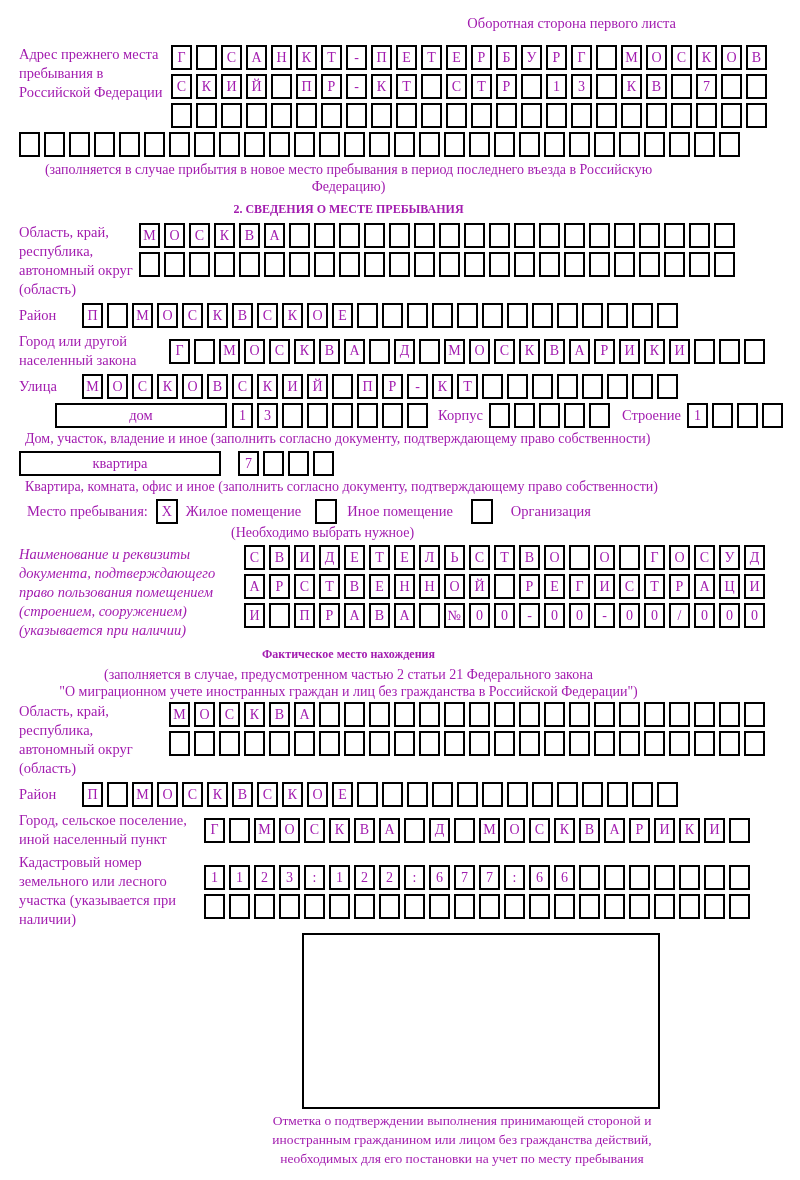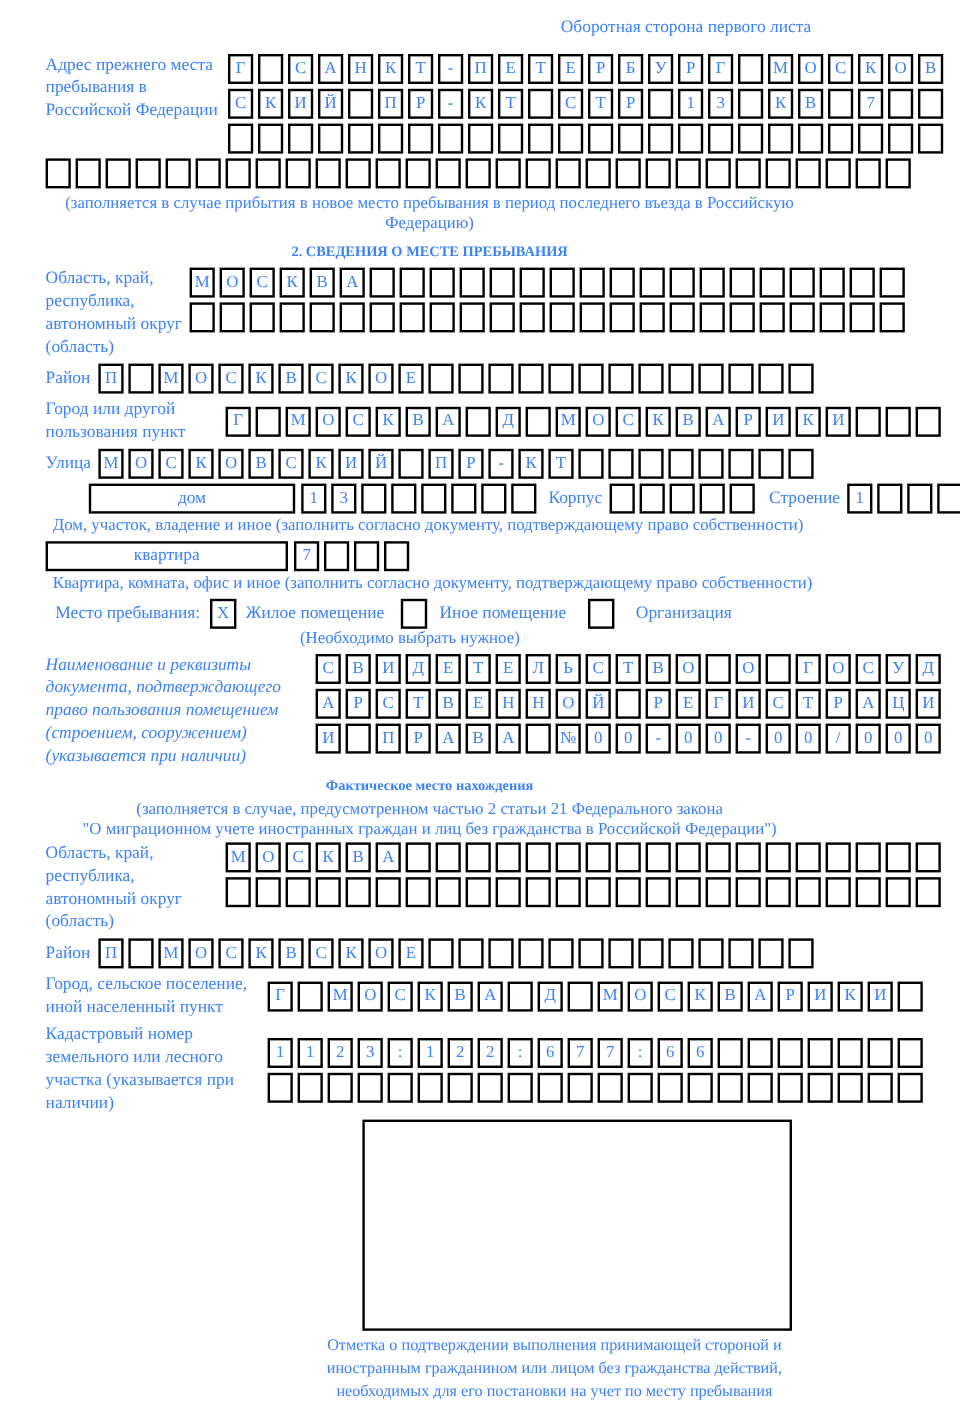--- a/index.html
+++ b/index.html
@@ -1,19 +1,19 @@
 <!DOCTYPE html>
 <html><head>
 <meta charset="utf-8">
 <style>
   html,body{margin:0;padding:0;background:#fff;}
   .page{
     width:708px;min-height:1180px;box-sizing:border-box;
-    padding:14px 30px 6px 38px;
-    font-family:"Liberation Serif", serif;color:#3b82f6;background:#fff;
+    padding:14px 30px 6px 19px;
+    font-family:"Liberation Serif", serif;color:#a21caf;background:#fff;
     font-size:14.5px;line-height:19px;position:relative;
   }
   .subtitle{text-align:right;margin:0 2px 12px 0;}
   .frow{display:flex;align-items:flex-start;margin-bottom:4px;}
   .frow.vcenter{align-items:center;}
   .label{flex:0 0 auto;}
   .rows-col{display:flex;flex-direction:column;gap:4px;margin-left:auto;}
   .cells{display:flex;gap:4px;margin-left:auto;flex:0 0 auto;}
   .cells.noauto{margin-left:0;}
   .cell{
@@ -24,21 +24,21 @@
   .note{font-size:14px;line-height:17px;}
   .note.center{text-align:center;}
   .note.indent{margin:0 0 4px 6px;}
   .h-sec{text-align:center;font-weight:bold;font-size:12px;line-height:20px;margin:4px 0 4px;}
   .h-fact{text-align:center;font-weight:bold;font-size:12px;line-height:20px;margin:4px 0 2px;}
   .wide-box{
     border:2px solid #000;height:25px;box-sizing:border-box;
     display:flex;align-items:center;justify-content:center;flex:0 0 auto;
   }
   .dom-row{display:flex;align-items:center;margin:4px 0 2px;}
-  .kv-row{display:flex;align-items:center;margin:2px 0 2px;}
+  .kv-row{display:flex;align-items:center;margin:2px 0 2px;gap:12px;}
   .inline-lb{margin:0 6px;flex:0 0 auto;}
   .mp-row{display:flex;align-items:center;margin:2px 0 0 8px;gap:0;}
   .cbox{
     width:22px;height:25px;box-sizing:border-box;border:2px solid #000;
     display:flex;align-items:center;justify-content:center;font-size:14px;flex:0 0 auto;
   }
   .mp-note{margin:0 0 4px 212px;}
   .doc-block{margin-top:4px;margin-bottom:4px;}
   .fact-notes{margin-bottom:2px;}
   .stamp-box{width:358px;height:176px;box-sizing:border-box;border:2px solid #000;margin:4px 18px 2px auto;}
@@ -254,21 +254,21 @@
         <div class="cell"></div>
         <div class="cell"></div>
         <div class="cell"></div>
         <div class="cell"></div>
         <div class="cell"></div>
         <div class="cell"></div>
       </div>
   </div>
 
   <div class="frow vcenter">
-    <div class="label" style="width:150px;">Город или другой пользования пункт</div>
+    <div class="label" style="width:150px;">Город или другой населенный закона</div>
     <div class="cells">
         <div class="cell">Г</div>
         <div class="cell"></div>
         <div class="cell">М</div>
         <div class="cell">О</div>
         <div class="cell">С</div>
         <div class="cell">К</div>
         <div class="cell">В</div>
         <div class="cell">А</div>
         <div class="cell"></div>

